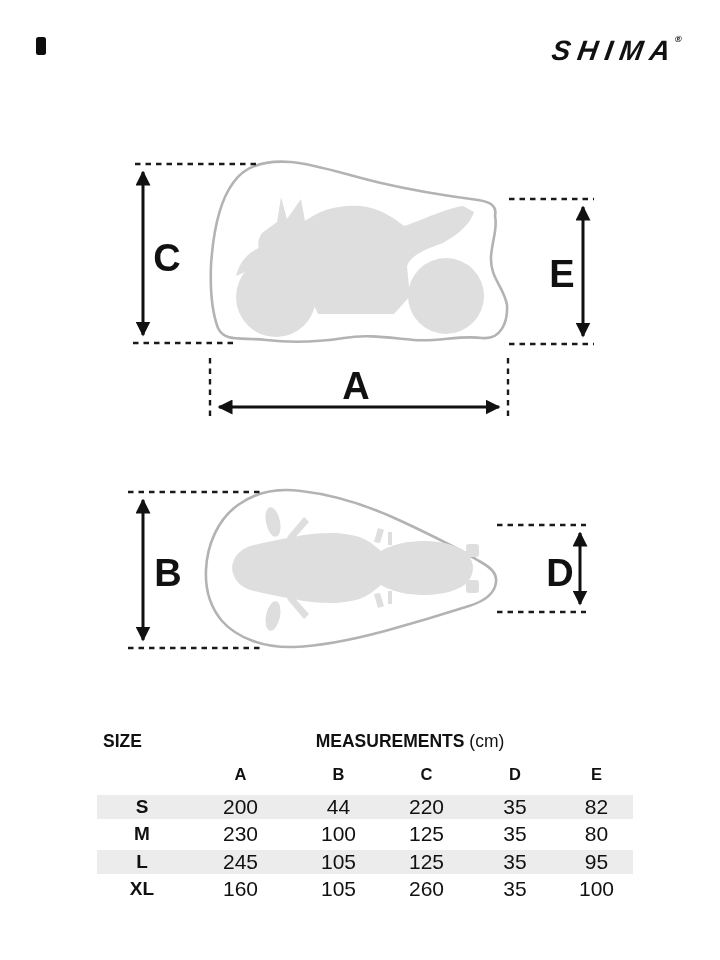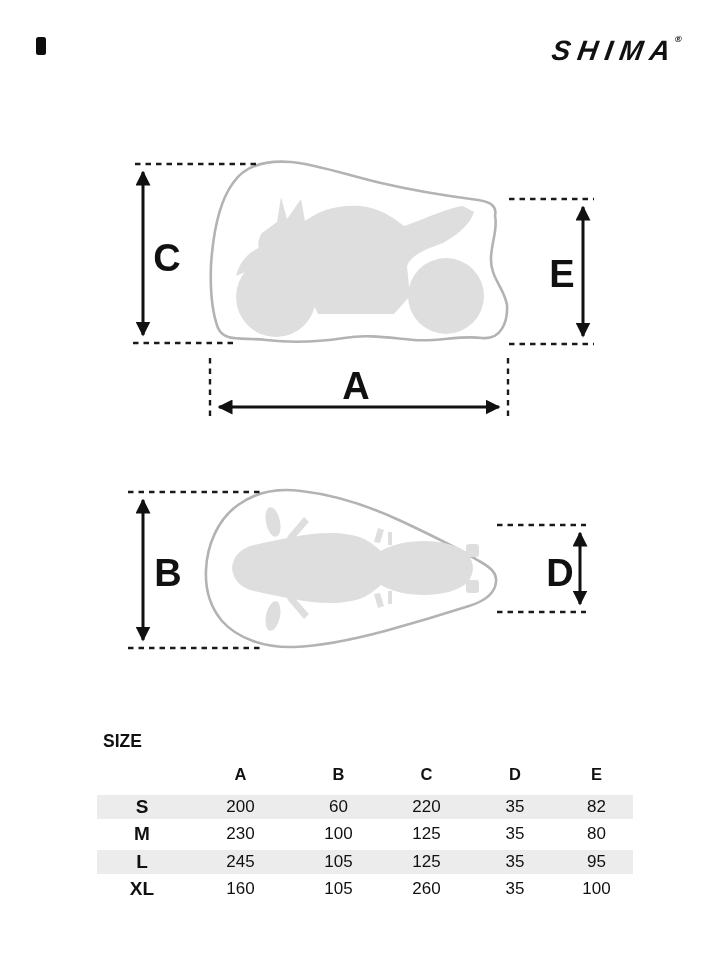--- a/index.html
+++ b/index.html
@@ -36,21 +36,21 @@
            align-items:center; }
   .t-head { height:28px; grid-template-columns:90px 446px; }
   .size-h { font-size:17.5px; font-weight:bold; padding-left:6px; }
   .meas-h { font-size:17.5px; text-align:center; }
   .meas-h .b { font-weight:bold; }
   .t-cols { height:38px; }
   .col-h { font-size:16.5px; font-weight:bold; text-align:center; }
   .d-row { height:27.5px; box-sizing:border-box; }
   .d-row.striped { background:#ececec; border-top:2.5px solid #fff; border-bottom:2.5px solid #fff; }
   .row-size { font-size:19px; font-weight:bold; text-align:center; }
-  .cell { font-size:17px; font-weight:400; text-align:center; }
+  .cell { font-size:21px; font-weight:400; text-align:center; }
 </style>
 </head>
 <body>
 
 <div class="page">
 
   <div class="brand-bar"></div>
   <div class="brand-logo"><span>SHIMA</span><sup>®</sup></div>
 
   <svg class="diagram" viewBox="0 0 720 960">
@@ -136,34 +136,35 @@
       <line class="dash" x1="497" y1="525" x2="586" y2="525"></line>
       <line class="dash" x1="497" y1="612" x2="586" y2="612"></line>
       <line class="dim" x1="580" y1="533" x2="580" y2="604" marker-start="url(#arr)" marker-end="url(#arr)"></line>
       <text class="dim-label" x="560" y="586">D</text>
     </g>
   </svg>
 
   <div class="size-table">
     <div class="t-row t-head">
       <div class="size-h">SIZE</div>
+      <div class="meas-h"><span class="b">MEASUREMENTS</span> <span>(cm)</span></div>
     </div>
     <div class="t-row t-cols">
       <div class="col-h"></div>
       <div class="col-h">A</div>
       <div class="col-h">B</div>
       <div class="col-h">C</div>
       <div class="col-h">D</div>
       <div class="col-h">E</div>
     </div>
 
     <div class="t-row d-row striped">
       <div class="row-size">S</div>
       <div class="cell">200</div>
-      <div class="cell">60</div>
+      <div class="cell">44</div>
       <div class="cell">220</div>
       <div class="cell">35</div>
       <div class="cell">82</div>
     </div>
     <div class="t-row d-row">
       <div class="row-size">M</div>
       <div class="cell">230</div>
       <div class="cell">100</div>
       <div class="cell">125</div>
       <div class="cell">35</div>

